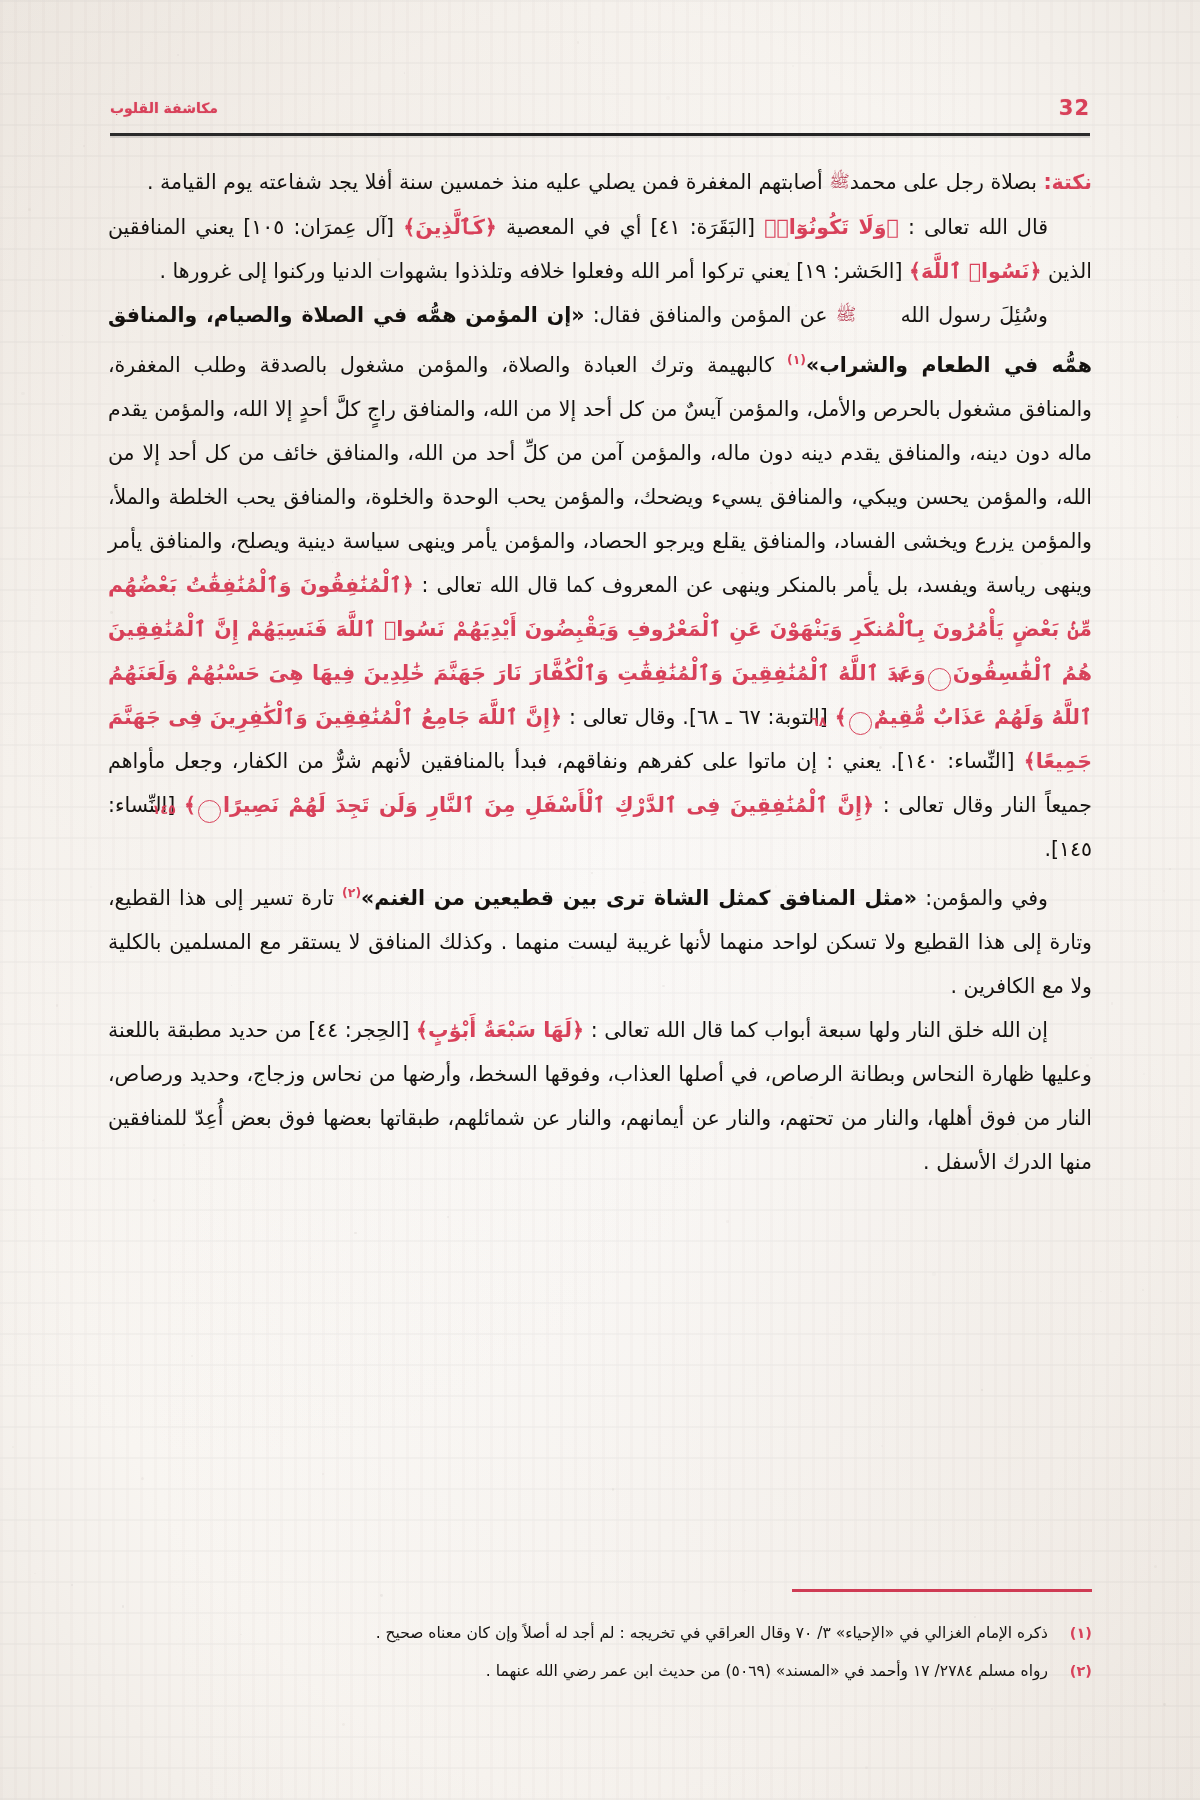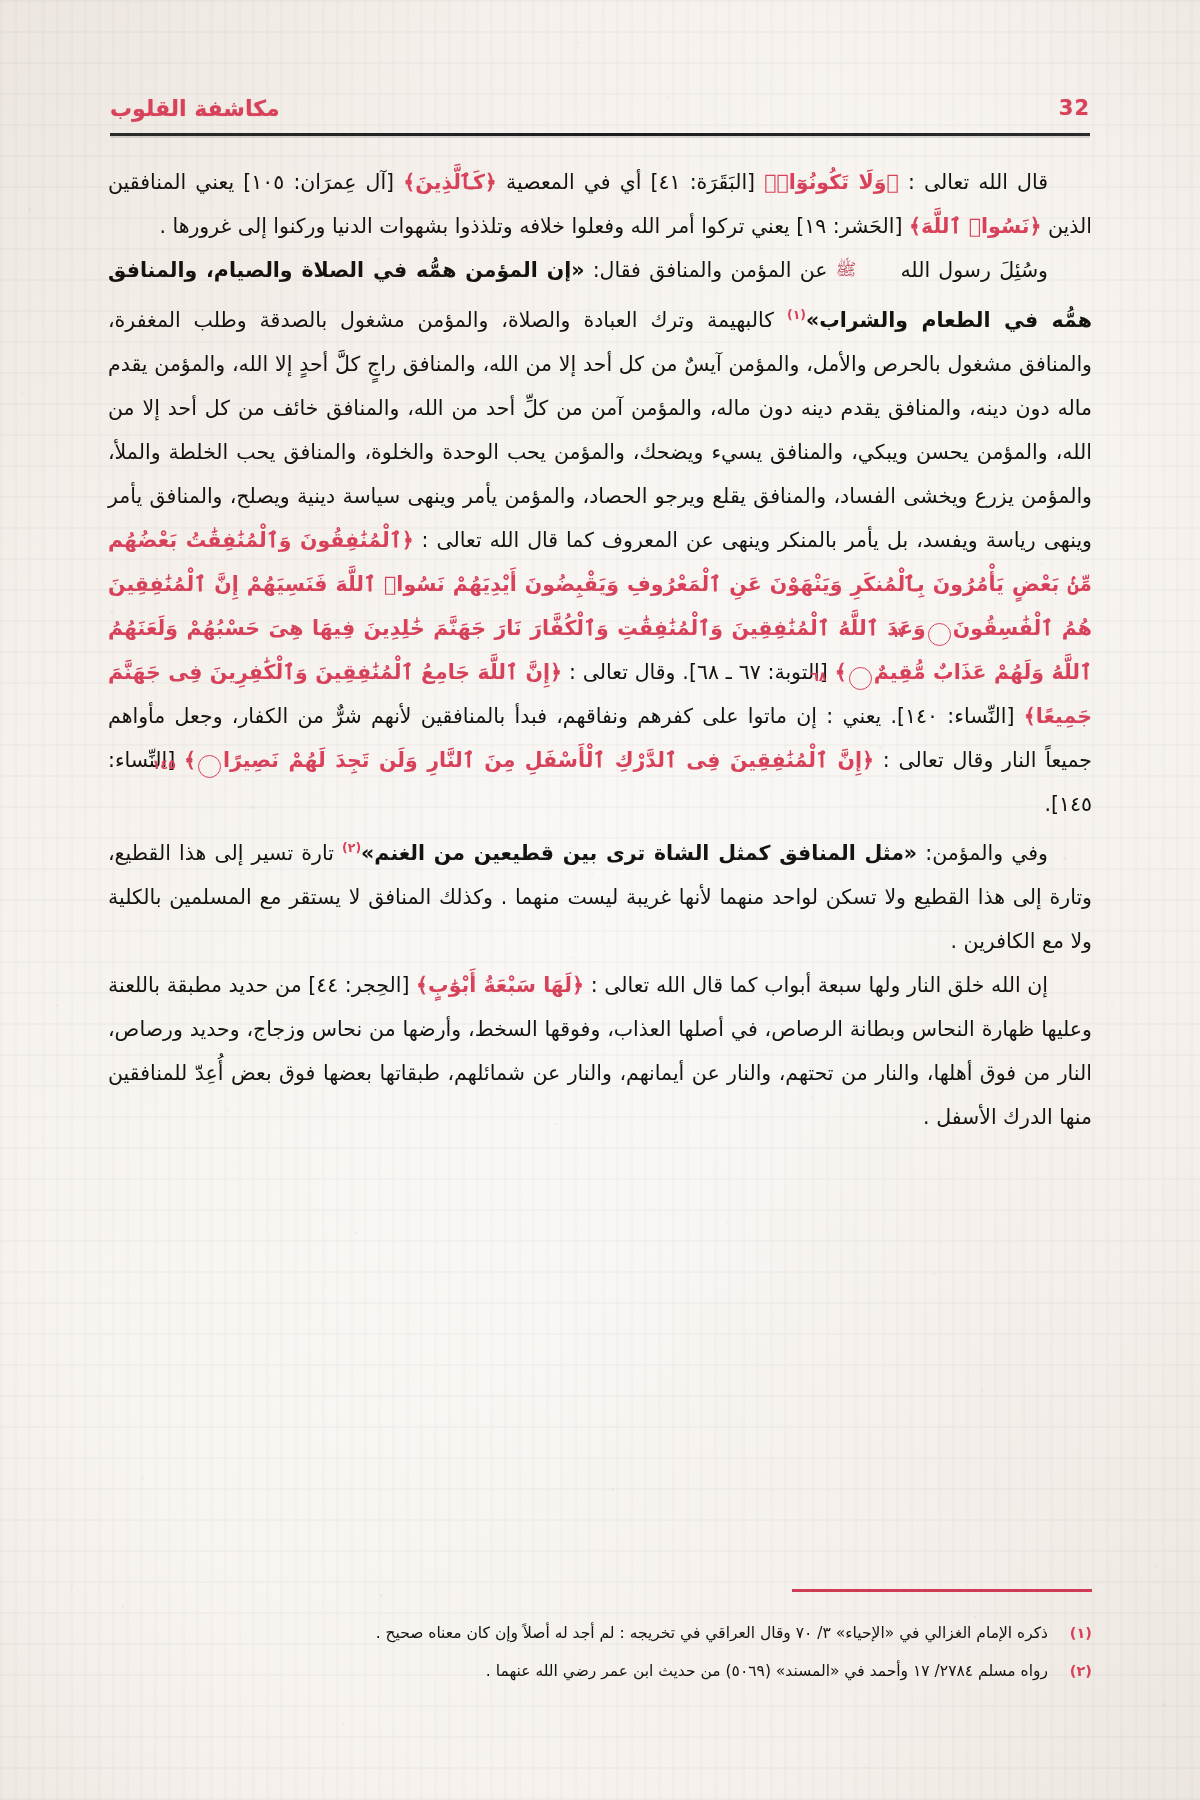--- a/index.html
+++ b/index.html
@@ -32,21 +32,21 @@
 
   
   .header{
     position:absolute;top:88px;right:110px;left:110px;height:40px;
     display:flex;align-items:center;justify-content:space-between;
     direction:rtl;
   }
   .hd{
     color:#d8415a;
     font-family:"DejaVu Sans","Liberation Sans",sans-serif;
-    font-weight:700;font-size:22px;letter-spacing:0;
+    font-weight:700;font-size:14px;letter-spacing:0;
     white-space:nowrap;
     text-shadow:0 0 1px rgba(216,65,90,.45);
   }
   .hd.page-no{font-size:21px;letter-spacing:1px;}
   .hd.chapter{font-size:18.5px;}
 
   .hrule{
     position:absolute;top:133px;right:110px;left:110px;height:3px;
     background:linear-gradient(90deg,#2b2b2b 0%,#1d1d1d 50%,#2b2b2b 100%);
     box-shadow:0 2px 0 rgba(0,0,0,.12);
@@ -199,20 +199,21 @@
 <div class="content">
 
   <div class="header">
     <span class="hd page-no">32</span>
     <span class="hd book">مكاشفة القلوب</span>
   </div>
   <div class="hrule"></div>
 
   <div class="body">
 
+    <p><span class="redb">نكتة:</span><span> بصلاة رجل على محمد</span><span class="salla">ﷺ</span><span> أصابتهم المغفرة فمن يصلي عليه منذ خمسين سنة أفلا يجد شفاعته يوم القيامة .</span></p>
 
     <p class="ind"><span>قال الله تعالى : </span><span class="quran">﴿وَلَا تَكُونُوٓا۟﴾</span><span class="cite"> [البَقَرَة: ٤١] </span><span>أي في المعصية </span><span class="quran">﴿كَٱلَّذِينَ﴾</span><span class="cite"> [آل عِمرَان: ١٠٥] </span><span>يعني المنافقين الذين </span><span class="quran">﴿نَسُوا۟ ٱللَّهَ﴾</span><span class="cite"> [الحَشر: ١٩] </span><span>يعني تركوا أمر الله وفعلوا خلافه وتلذذوا بشهوات الدنيا وركنوا إلى غرورها .</span></p>
 
     <p class="ind"><span>وسُئِلَ رسول الله</span><span class="salla">ﷺ</span><span> عن المؤمن والمنافق فقال: </span><span class="b">«إن المؤمن همُّه في الصلاة والصيام، والمنافق همُّه في الطعام والشراب»</span><span class="sup">(١)</span><span> كالبهيمة وترك العبادة والصلاة، والمؤمن مشغول بالصدقة وطلب المغفرة، والمنافق مشغول بالحرص والأمل، والمؤمن آيسٌ من كل أحد إلا من الله، والمنافق راجٍ كلَّ أحدٍ إلا الله، والمؤمن يقدم ماله دون دينه، والمنافق يقدم دينه دون ماله، والمؤمن آمن من كلِّ أحد من الله، والمنافق خائف من كل أحد إلا من الله، والمؤمن يحسن ويبكي، والمنافق يسيء ويضحك، والمؤمن يحب الوحدة والخلوة، والمنافق يحب الخلطة والملأ، والمؤمن يزرع ويخشى الفساد، والمنافق يقلع ويرجو الحصاد، والمؤمن يأمر وينهى سياسة دينية ويصلح، والمنافق يأمر وينهى رياسة ويفسد، بل يأمر بالمنكر وينهى عن المعروف كما قال الله تعالى : </span><span class="quran">﴿ٱلْمُنَٰفِقُونَ وَٱلْمُنَٰفِقَٰتُ بَعْضُهُم مِّنۢ بَعْضٍ يَأْمُرُونَ بِٱلْمُنكَرِ وَيَنْهَوْنَ عَنِ ٱلْمَعْرُوفِ وَيَقْبِضُونَ أَيْدِيَهُمْ نَسُوا۟ ٱللَّهَ فَنَسِيَهُمْ إِنَّ ٱلْمُنَٰفِقِينَ هُمُ ٱلْفَٰسِقُونَ</span><span class="ayah-no">٦٧</span><span class="quran">وَعَدَ ٱللَّهُ ٱلْمُنَٰفِقِينَ وَٱلْمُنَٰفِقَٰتِ وَٱلْكُفَّارَ نَارَ جَهَنَّمَ خَٰلِدِينَ فِيهَا هِىَ حَسْبُهُمْ وَلَعَنَهُمُ ٱللَّهُ وَلَهُمْ عَذَابٌ مُّقِيمٌ</span><span class="ayah-no">٦٨</span><span class="quran">﴾</span><span class="cite"> [التوبة: ٦٧ ـ ٦٨]. وقال تعالى : </span><span class="quran">﴿إِنَّ ٱللَّهَ جَامِعُ ٱلْمُنَٰفِقِينَ وَٱلْكَٰفِرِينَ فِى جَهَنَّمَ جَمِيعًا﴾</span><span class="cite"> [النِّساء: ١٤٠]. </span><span>يعني : إن ماتوا على كفرهم ونفاقهم، فبدأ بالمنافقين لأنهم شرٌّ من الكفار، وجعل مأواهم جميعاً النار وقال تعالى : </span><span class="quran">﴿إِنَّ ٱلْمُنَٰفِقِينَ فِى ٱلدَّرْكِ ٱلْأَسْفَلِ مِنَ ٱلنَّارِ وَلَن تَجِدَ لَهُمْ نَصِيرًا</span><span class="ayah-no">١٤٥</span><span class="quran">﴾</span><span class="cite"> [النِّساء: ١٤٥].</span></p>
 
 
     <p class="ind"><span>وفي والمؤمن: </span><span class="b">«مثل المنافق كمثل الشاة ترى بين قطيعين من الغنم»</span><span class="sup">(٢)</span><span> تارة تسير إلى هذا القطيع، وتارة إلى هذا القطيع ولا تسكن لواحد منهما لأنها غريبة ليست منهما . وكذلك المنافق لا يستقر مع المسلمين بالكلية ولا مع الكافرين .</span></p>
 
     <p class="ind"><span>إن الله خلق النار ولها سبعة أبواب كما قال الله تعالى : </span><span class="quran">﴿لَهَا سَبْعَةُ أَبْوَٰبٍ﴾</span><span class="cite"> [الحِجر: ٤٤] </span><span>من حديد مطبقة باللعنة وعليها ظهارة النحاس وبطانة الرصاص، في أصلها العذاب، وفوقها السخط، وأرضها من نحاس وزجاج، وحديد ورصاص، النار من فوق أهلها، والنار من تحتهم، والنار عن أيمانهم، والنار عن شمائلهم، طبقاتها بعضها فوق بعض أُعِدّ للمنافقين منها الدرك الأسفل .</span></p>
 

